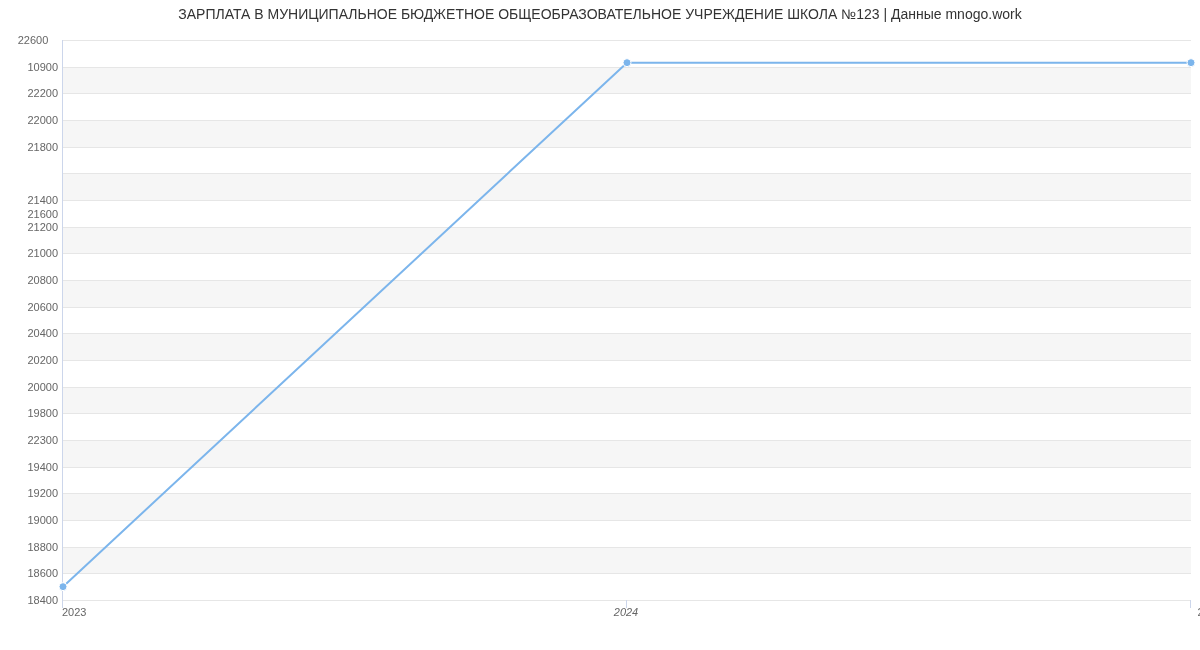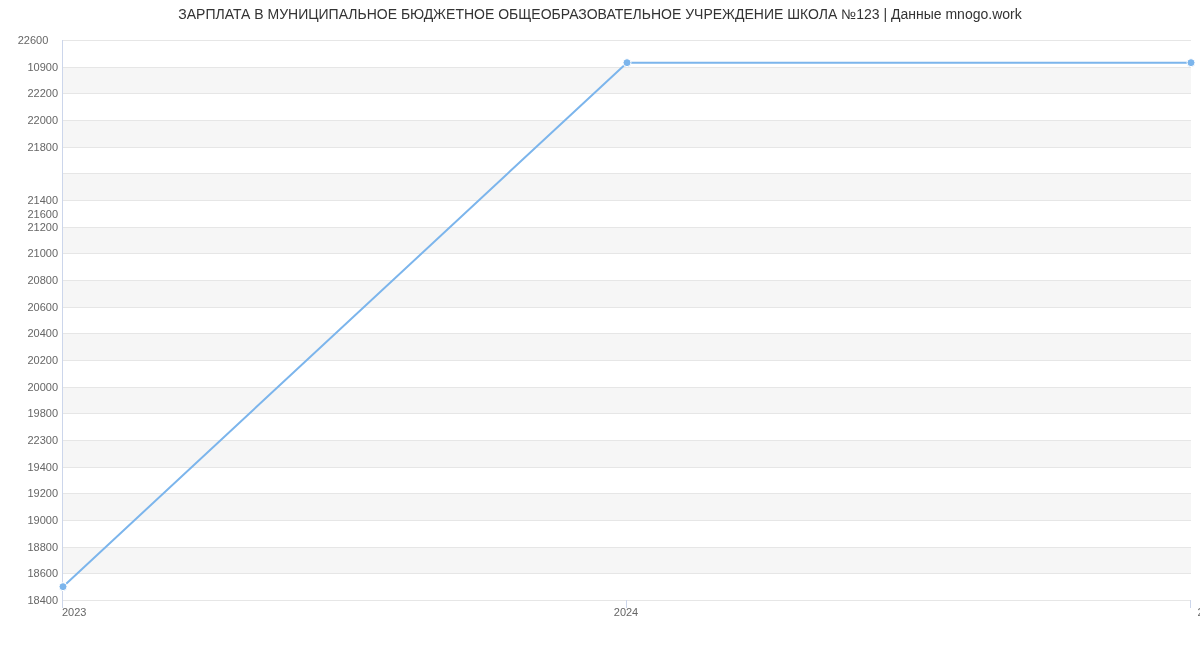--- a/index.html
+++ b/index.html
@@ -160,17 +160,17 @@
     <div class="y-tick" style="top: 226.667px;">21200</div>
     <div class="y-tick" style="top: 200px; text-align: right;">21400</div>
     <div class="y-tick" style="top: 173.333px; margin-top: 41px;">21600</div>
     <div class="y-tick" style="top: 146.667px;">21800</div>
     <div class="y-tick" style="top: 120px;">22000</div>
     <div class="y-tick" style="top: 93.3333px;">22200</div>
     <div class="y-tick" style="top: 66.6667px;">10900</div>
     <div class="y-tick" style="top: 40px; text-align: center;">22600</div>
     <div class="x-tick left" style="left: 62px;">2023</div>
     <div class="x-tick-mark" style="left: 62px;"></div>
-    <div class="x-tick" style="left: 626px;">2024</div>
+    <div class="x-tick" style="left: 626px; font-style: italic;">2024</div>
     <div class="x-tick-mark" style="left: 626px;"></div>
     <div class="x-tick right" style="left: 1190px;">2025</div>
     <div class="x-tick-mark" style="left: 1190px;"></div>
   </div>
 
 </body></html>

